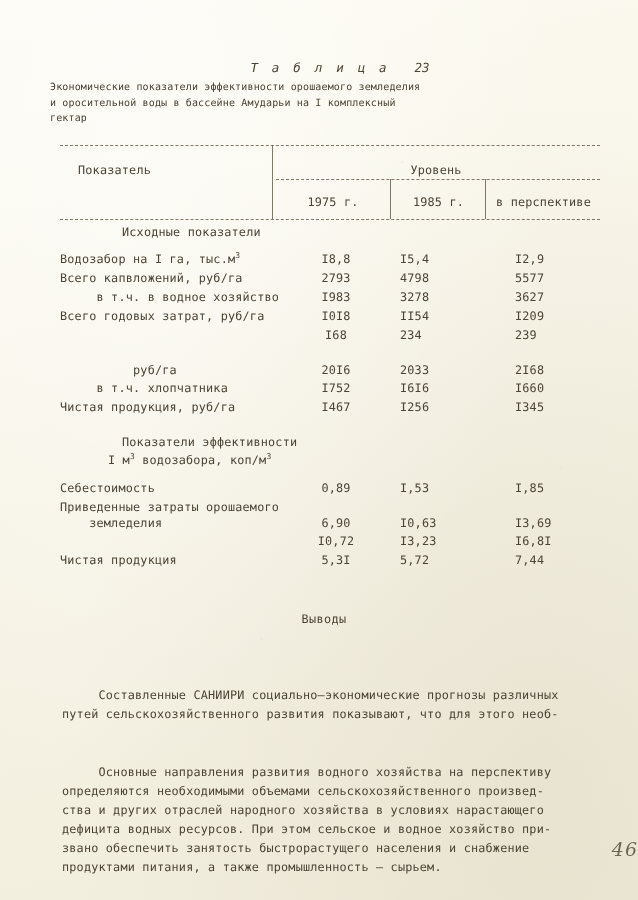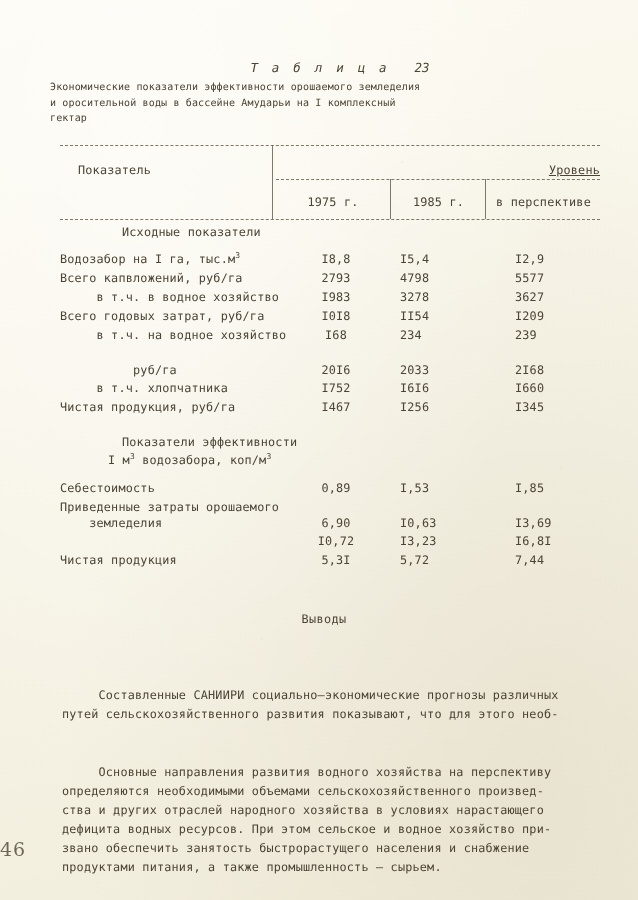--- a/index.html
+++ b/index.html
@@ -116,23 +116,22 @@
     position: absolute;
     left: 18px;
     top: 18px;
     font-size: 11.8px;
   }
   .hd-level {
     position: absolute;
     left: 212px;
     width: 328px;
     top: 18px;
-    text-align: right;
-    font-size: 11.8px;
-    text-decoration: underline;
+    text-align: center;
+    font-size: 11.8px;
   }
   .hd-c1 { position: absolute; left: 216px; width: 114px; top: 50px; text-align: center; font-size: 11.8px; }
   .hd-c2 { position: absolute; left: 332px; width: 93px;  top: 50px; text-align: center; font-size: 11.8px; }
   .hd-c3 { position: absolute; left: 427px; width: 113px; top: 50px; text-align: center; font-size: 11.8px; }
 
   
   .tbody {
     position: absolute;
     left: 0;
     top: 78px;
@@ -204,26 +203,27 @@
     line-height: 19.1px;
     white-space: pre-wrap;
   }
   .body-text .para { margin: 0; white-space: pre-wrap; }
   .body-text .para + .para { margin-top: 0px; }
 
   .folio {
     position: absolute;
     left: 0; right: 0;
     top: 838px;
-    text-align: left;
+    text-align: right;
     font-family: "DejaVu Serif", "Liberation Serif", serif;
     font-size: 19px;
     color: #5d5444;
     letter-spacing: 1px;
     opacity: .88;
+    font-style: italic;
   }
 </style>
 </head>
 <body>
 
 <div class="paper"></div>
 <div class="speckle"></div>
 
 <div class="page">
 
@@ -254,21 +254,21 @@
     <div class="tw hd-c2">1985 г.</div>
     <div class="tw hd-c3">в перспективе</div>
 
     <div class="tbody tw" id="tbody">
         <div class="section-head">Исходные показатели</div>
         <div class="gap-sm"></div>
         <div class="row"><span class="lbl"><span>Водозабор на I га, тыс.м<sup>3</sup></span></span><span class="c1">I8,8</span><span class="c2">I5,4</span><span class="c3">I2,9</span></div>
         <div class="row"><span class="lbl"><span>Всего капвложений, руб/га</span></span><span class="c1">2793</span><span class="c2">4798</span><span class="c3">5577</span></div>
         <div class="row"><span class="lbl"><span>     в т.ч. в водное хозяйство</span></span><span class="c1">I983</span><span class="c2">3278</span><span class="c3">3627</span></div>
         <div class="row"><span class="lbl"><span>Всего годовых затрат, руб/га</span></span><span class="c1">I0I8</span><span class="c2">II54</span><span class="c3">I209</span></div>
-        <div class="row"><span class="lbl"><span>     в т.ч. на водное хозяйство</span></span><span class="c1">I68</span><span class="c2">234</span><span class="c3">239</span></div>
+        <div class="row"><span class="c1">I68</span><span class="c2">234</span><span class="c3">239</span></div>
         <div class="row tall"><span class="lbl2">          руб/га</span><span class="c1">20I6</span><span class="c2">2033</span><span class="c3">2I68</span></div>
         <div class="row"><span class="lbl"><span>     в т.ч. хлопчатника</span></span><span class="c1">I752</span><span class="c2">I6I6</span><span class="c3">I660</span></div>
         <div class="row"><span class="lbl"><span>Чистая продукция, руб/га</span></span><span class="c1">I467</span><span class="c2">I256</span><span class="c3">I345</span></div>
         <div class="gap-md"></div>
         <div class="section-head">Показатели эффективности</div>
         <div class="section-head section-head2">I м<sup>3</sup> водозабора, коп/м<sup>3</sup></div>
         <div class="gap-sm"></div>
         <div class="row"><span class="lbl"><span>Себестоимость</span></span><span class="c1">0,89</span><span class="c2">I,53</span><span class="c3">I,85</span></div>
         <div class="row tall"><span class="lbl"><span>Приведенные затраты орошаемого</span></span><span class="lbl2">    земледелия</span><span class="c1">6,90</span><span class="c2">I0,63</span><span class="c3">I3,69</span></div>
         <div class="row"><span class="c1">I0,72</span><span class="c2">I3,23</span><span class="c3">I6,8I</span></div>

